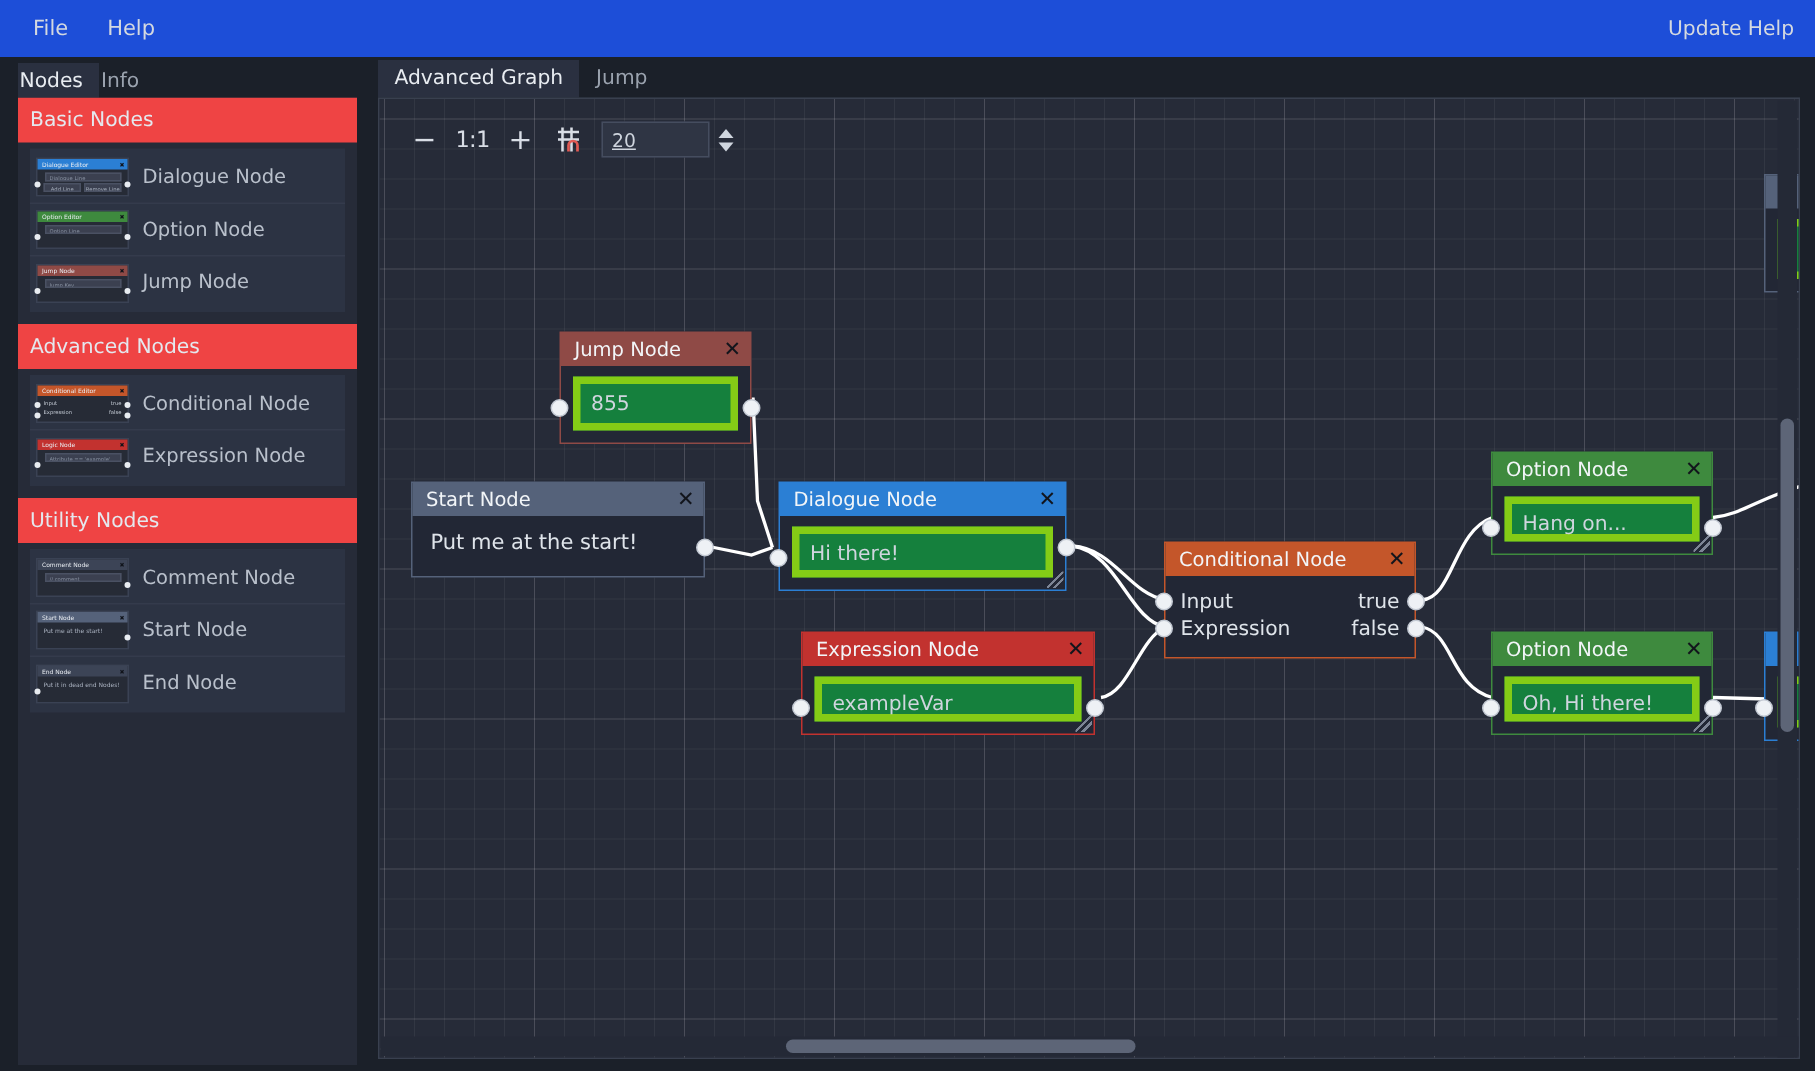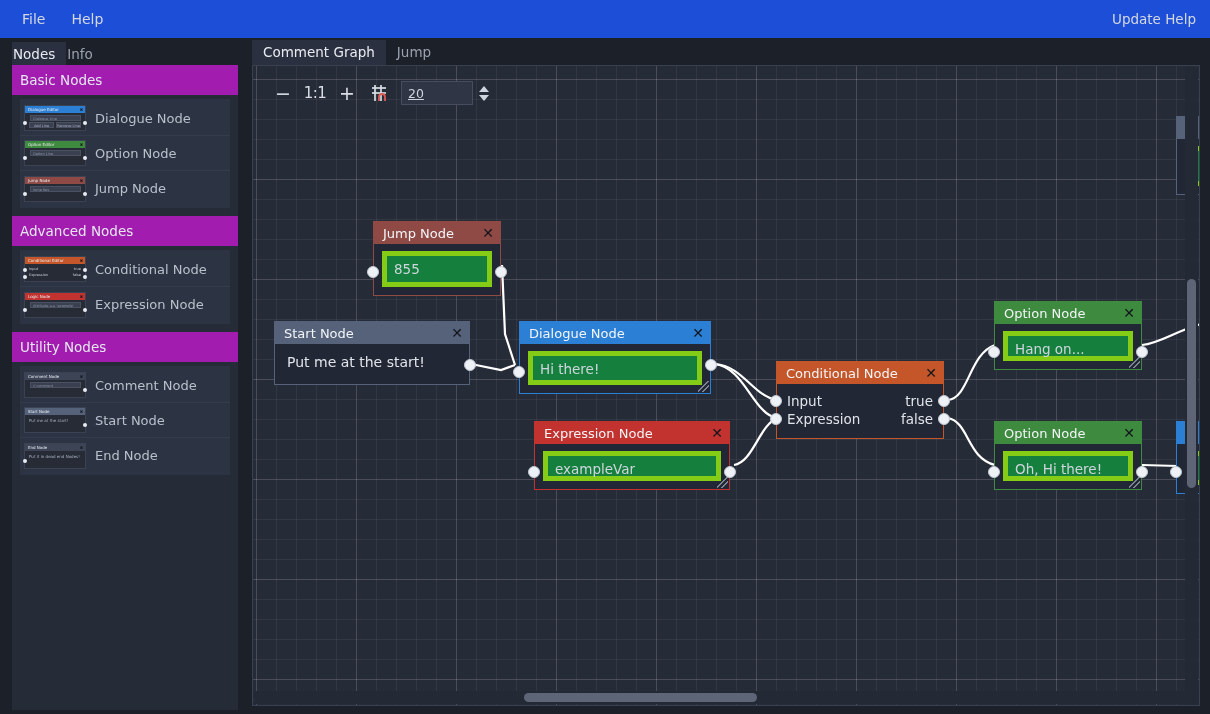--- a/index.html
+++ b/index.html
@@ -47,21 +47,21 @@
 
   #panel-body {
     position: absolute; left: 12px; top: 27px;
     width: 226px; height: 645px;
     background: #262b38;
     overflow: hidden;
   }
   .section-title {
     font-size: 13.5px; color: #e4e8ee;
     padding: 7px 0 7px 8px;
-    background: #a21caf;
+    background: #ef4444;
   }
   .node-group {
     background: #2c3343;
     margin: 4px 8px 8px 8px;
     padding: 2px 0;
   }
   .node-row {
     display: flex; align-items: center;
     height: 35px; padding: 0 4px;
     border-bottom: 1px solid #343b4c;
@@ -385,21 +385,21 @@
         </div>
         <div class="node-label">End Node</div>
       </div>
     </div>
 
   </div>
 </div>
 
 <div id="graph-wrap">
   <div id="graph-tabs">
-    <div class="gtab active">Comment Graph</div>
+    <div class="gtab active">Advanced Graph</div>
     <div class="gtab">Jump</div>
   </div>
 
   <div id="canvas-frame">
     <div id="canvas">
 
       <svg id="wires">
 
         <path d="M 218 298 L 248 304 L 262 299" stroke="#ffffff" stroke-width="2.2" fill="none"></path>
 

